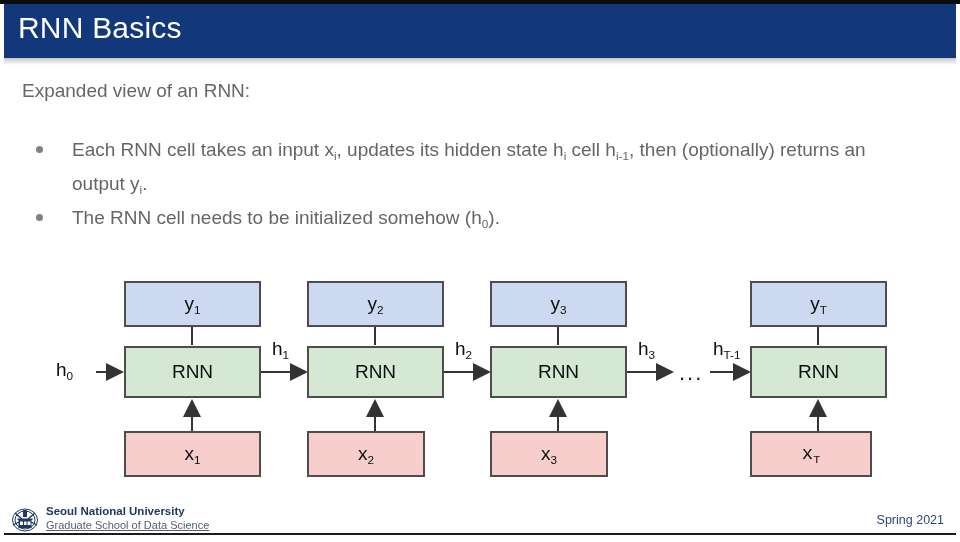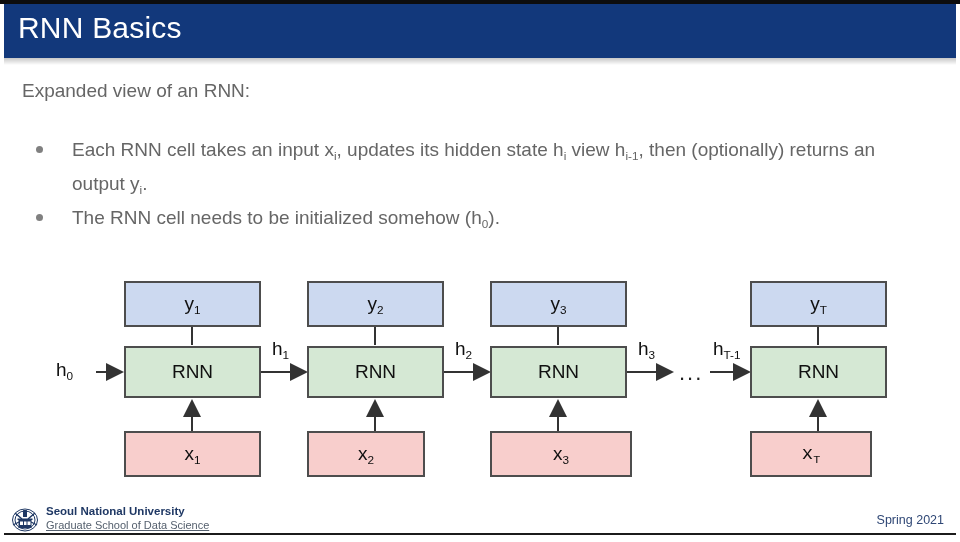--- a/index.html
+++ b/index.html
@@ -149,21 +149,21 @@
   <div class="top-strip"></div>
   <div class="header-bar"></div>
   <div class="header-title">RNN Basics</div>
   <div class="header-shadow"></div>
 
   <div class="intro-line">Expanded view of an RNN:</div>
 
   <div class="bullets">
     <div class="bullet-row">
       <span class="bullet-dot"></span>
-      <span><span>Each RNN cell takes an input x</span><sub>i</sub><span>, updates its hidden state h</span><sub>i</sub><span> view h</span><sub>i-1</sub><span>, then (optionally) returns an output y</span><sub>i</sub><span>.</span></span>
+      <span><span>Each RNN cell takes an input x</span><sub>i</sub><span>, updates its hidden state h</span><sub>i</sub><span> cell h</span><sub>i-1</sub><span>, then (optionally) returns an output y</span><sub>i</sub><span>.</span></span>
     </div>
     <div class="bullet-row">
       <span class="bullet-dot"></span>
       <span><span>The RNN cell needs to be initialized somehow (h</span><sub>0</sub><span>).</span></span>
     </div>
   </div>
 
   <div class="diagram">
 
     <svg viewBox="0 0 960 235">
@@ -212,21 +212,21 @@
     <div class="node inp" style="left:307px; top:176px; width:118px;">
         <span><span>x</span><sub>2</sub></span>
       </div>
 
     <div class="node out" style="left:490px; top:26px;  width:137px;">
         <span><span>y</span><sub>3</sub></span>
       </div>
     <div class="node cell" style="left:490px; top:91px;  width:137px;">
         <span>RNN</span>
       </div>
-    <div class="node inp" style="left:490px; top:176px; width:142px;align-items:center;">
+    <div class="node inp" style="left:490px; top:176px; width:118px;align-items:center;">
         <span><span>x</span><sub>3</sub></span>
       </div>
 
     <div class="node out" style="left:750px; top:26px;  width:137px;">
         <span><span>y</span><sub>T</sub></span>
       </div>
     <div class="node cell" style="left:750px; top:91px;  width:137px;">
         <span>RNN</span>
       </div>
     <div class="node inp" style="left:750px; top:176px; width:122px;font-family:Liberation Mono, monospace;">

